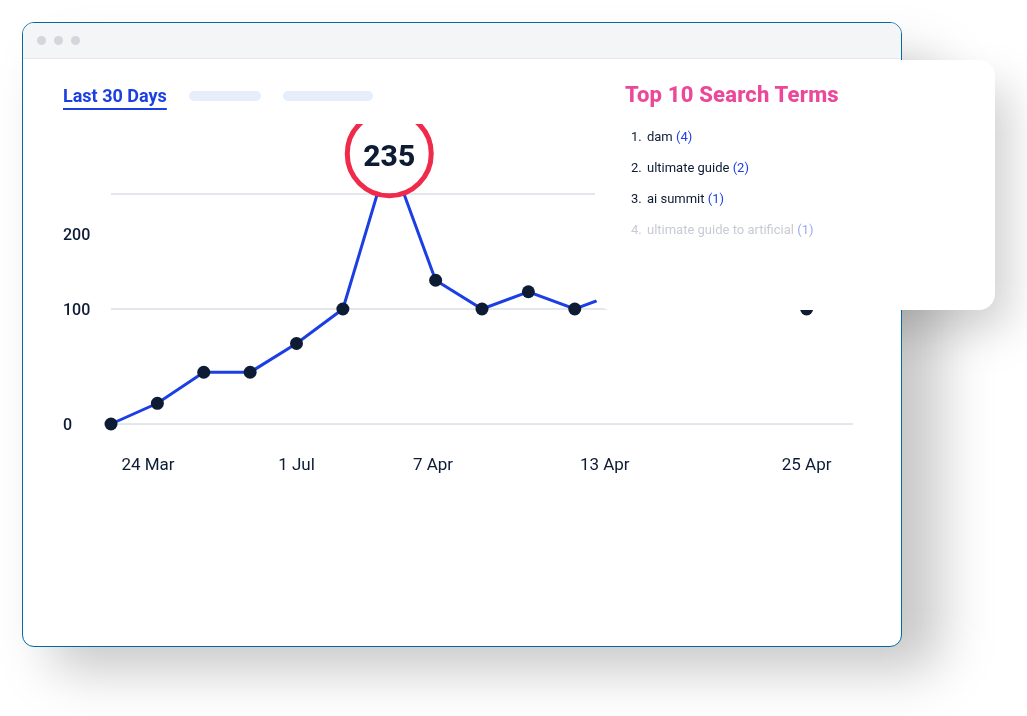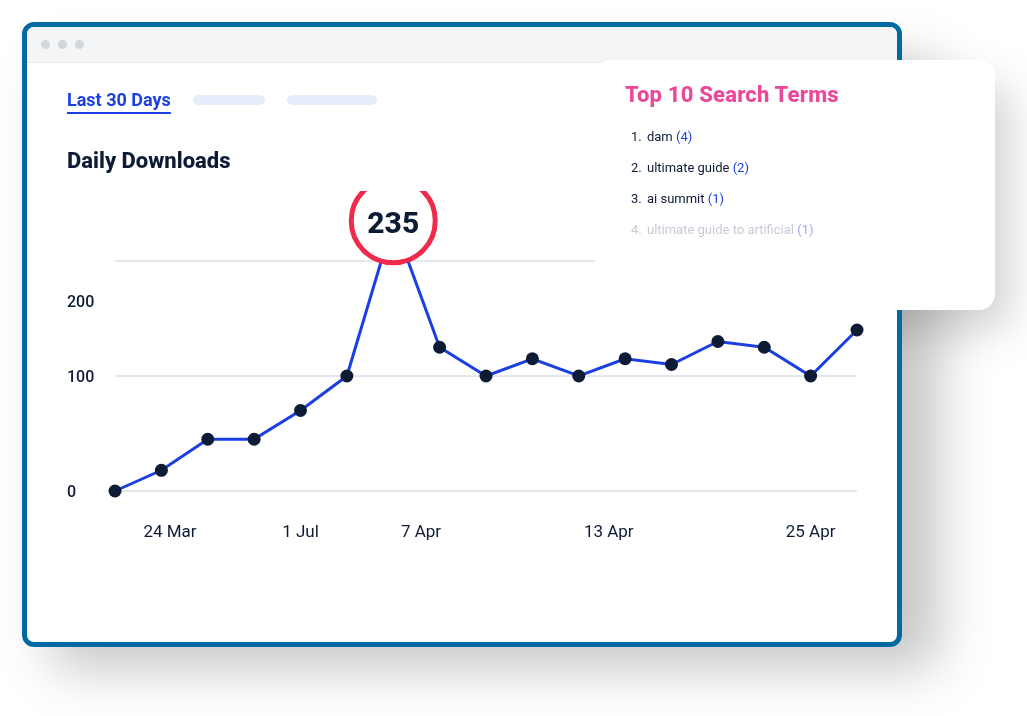--- a/index.html
+++ b/index.html
@@ -22,21 +22,21 @@
     filter: blur(26px);
   }
   .window-shadow { left: 50px; top: 60px; width: 890px; height: 610px; }
   .card-shadow  { left: 620px; top: 85px; width: 390px; height: 245px; border-radius: 20px; filter: blur(22px); background: rgba(0,0,0,0.18); }
 
   .window {
     position: absolute;
     left: 22px; top: 22px;
     width: 880px; height: 625px;
     background: #fff;
-    border: 5px solid #0369a1;
+    border: 1px solid #0369a1;
     border-radius: 12px;
     overflow: hidden;
   }
   .titlebar {
     height: 36px;
     background: #f3f5f7;
     border-bottom: 1px solid #e6e8ec;
     display: flex;
     align-items: center;
     padding-left: 14px;
@@ -152,21 +152,20 @@
       <span class="dot"></span>
     </div>
 
     <div class="content">
       <div class="tabs">
         <a href="#" class="tab-active">Last 30 Days</a>
         <span class="tab-ph a"></span>
         <span class="tab-ph b"></span>
       </div>
 
-      <div class="chart-title">Daily Downloads</div>
 
       <div class="chart-wrap">
         <div class="ylab" data-y="200" style="top: 74px; margin-top: 36px;">200</div>
         <div class="ylab" data-y="100" style="top: 185px;">100</div>
         <div class="ylab" data-y="0" style="top: 300px;">0</div>
 
         <svg class="plot-svg" id="plot">
             <line x1="48" x2="790" y1="300" y2="300" class="gridline"></line>
             <line x1="48" x2="790" y1="185" y2="185" class="gridline"></line>
             <line x1="48" x2="790" y1="70" y2="70" class="gridline"></line>
@@ -186,23 +185,23 @@
             <circle cx="604.5" cy="173.5" r="6.5" class="pt"></circle>
             <circle cx="650.875" cy="150.5" r="6.5" class="pt"></circle>
             <circle cx="697.25" cy="156.25" r="6.5" class="pt"></circle>
             <circle cx="743.625" cy="185" r="6.5" class="pt"></circle>
             <circle cx="790" cy="139" r="6.5" class="pt"></circle>
           </svg>
 
         <div class="peak-label" id="peak-label" style="left: 326.25px; top: 31px;">235</div>
 
         <div class="xaxis" id="xaxis">
-            <span class="xlab" style="left: 55px;">24 Mar</span>
+            <span class="xlab" style="left: 37px;">24 Mar</span>
             <span class="xlab" style="left: 185.5px;">1 Jul</span>
-            <span class="xlab" style="left: 306px; text-align: right;">7 Apr</span>
+            <span class="xlab" style="left: 322px; text-align: right;">7 Apr</span>
             <span class="xlab" style="left: 463.75px; margin-left: 30px;">13 Apr</span>
             <span class="xlab" style="left: 695.625px;">25 Apr</span>
           </div>
       </div>
     </div>
   </div>
 
   <div class="card">
     <h2>Top 10 Search  Terms</h2>
     <ol class="terms" id="terms">

